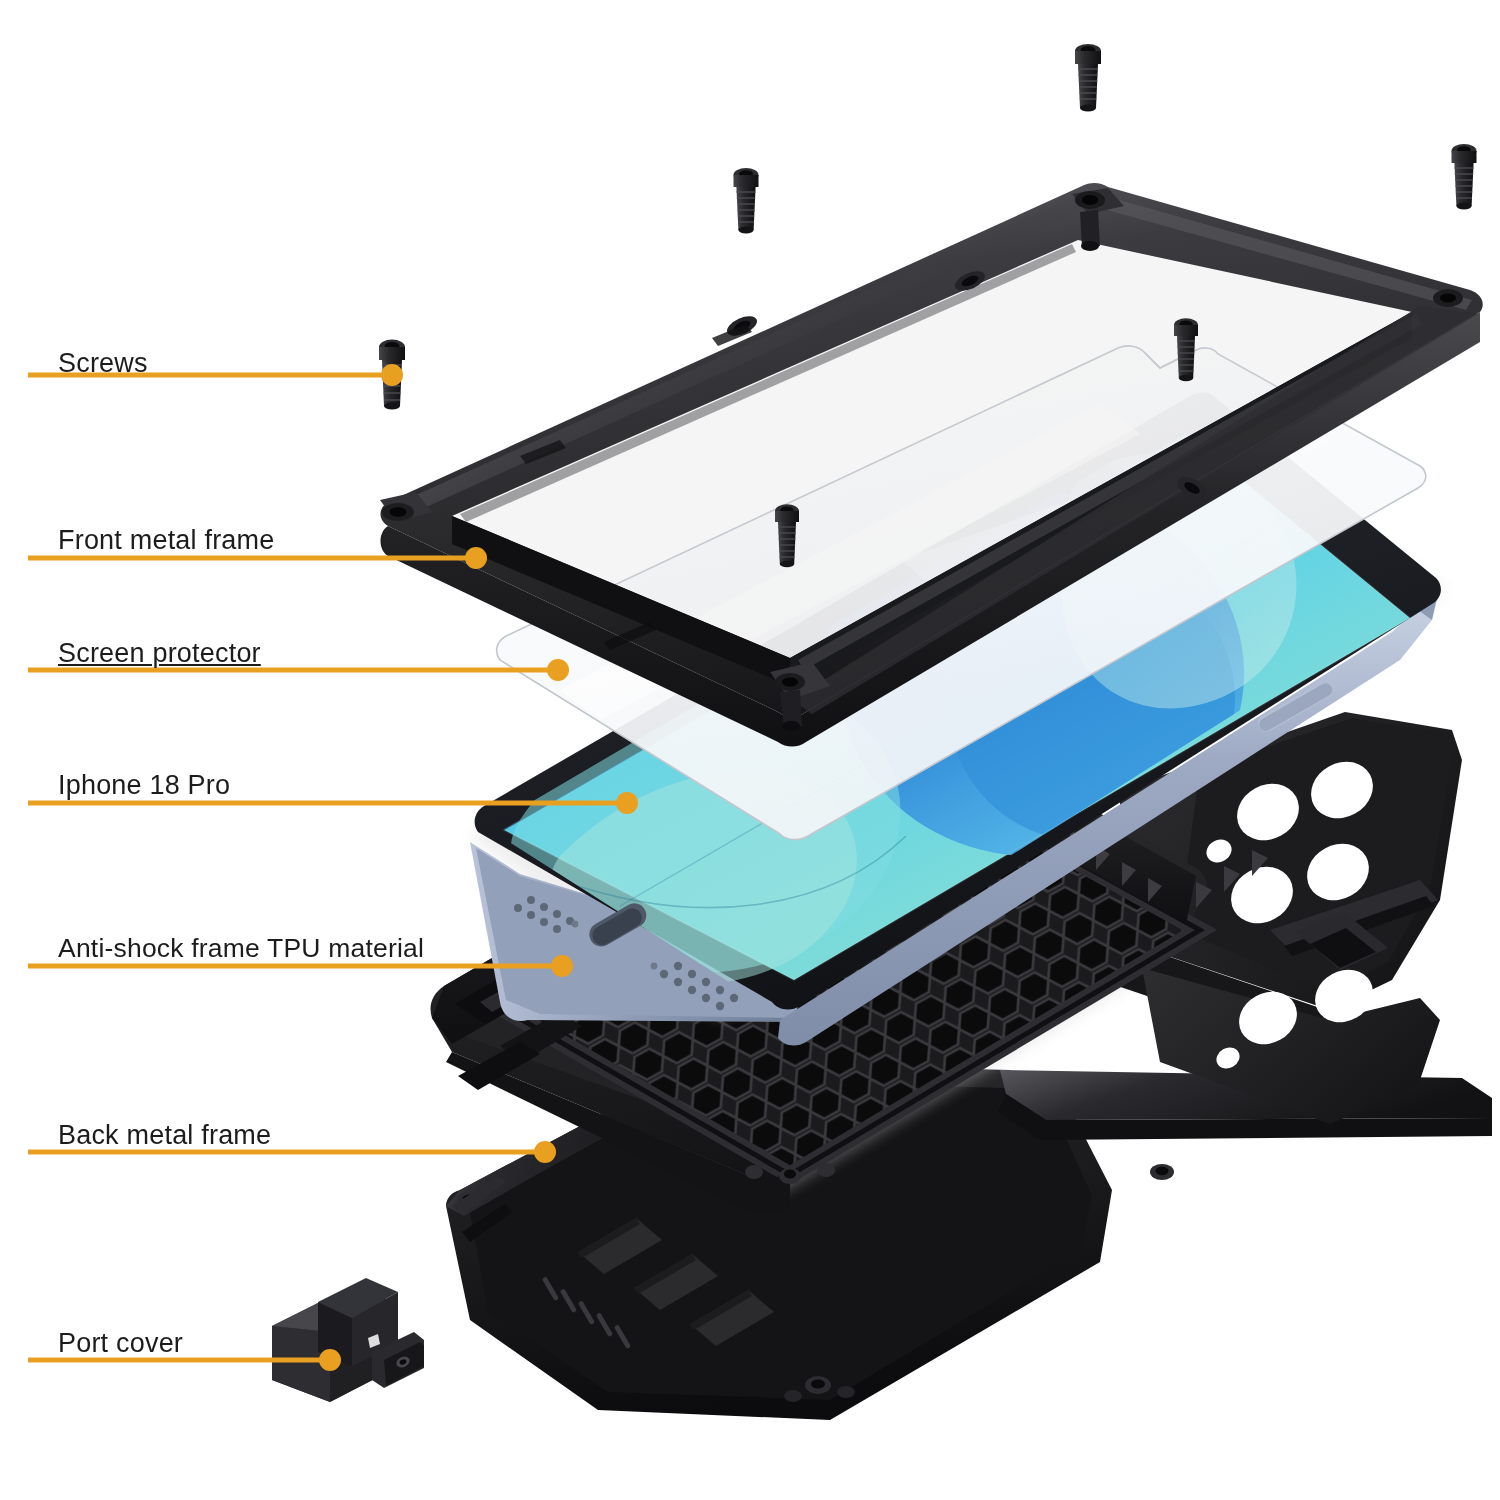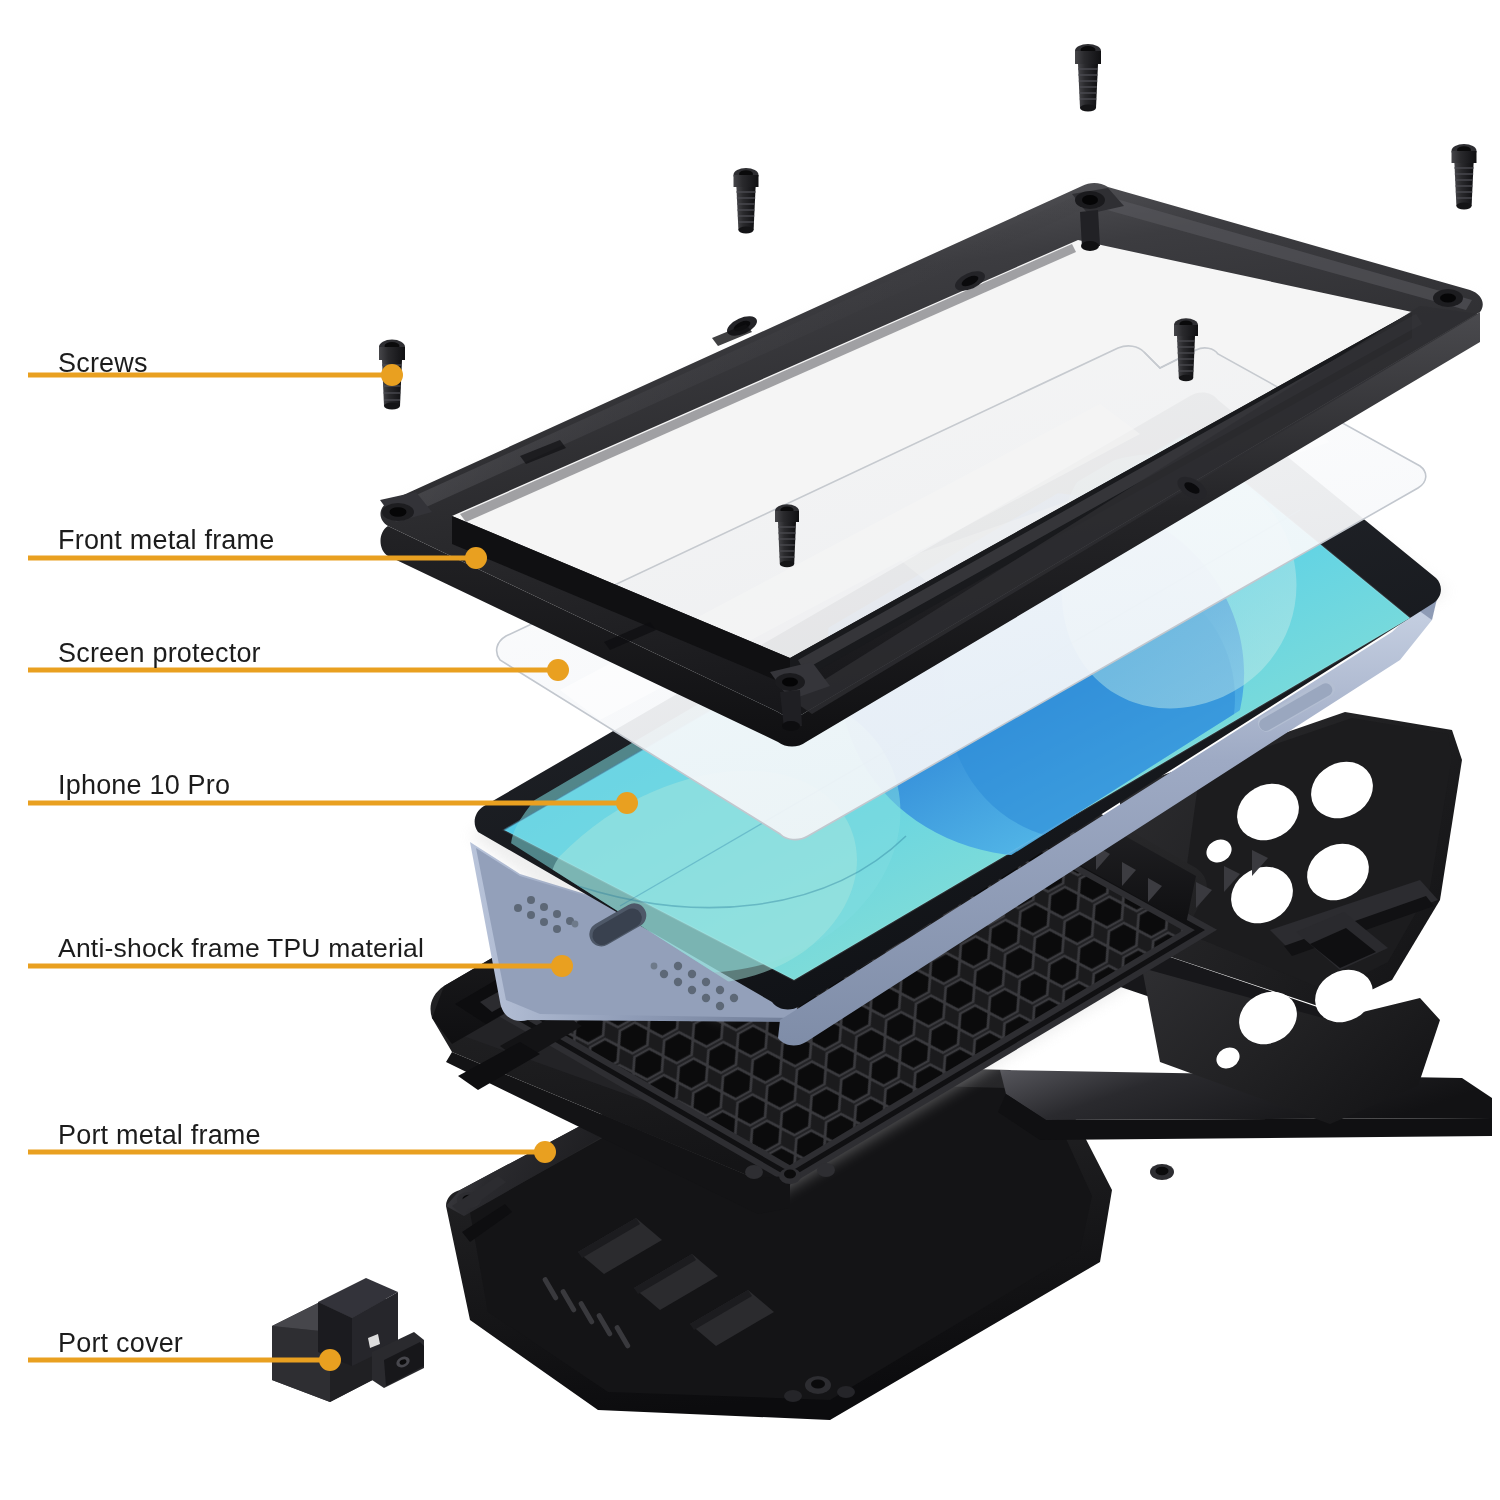--- a/index.html
+++ b/index.html
@@ -649,23 +649,23 @@
         <circle cx="545" cy="1152" r="11" fill="#e9a020"></circle>
         <line x1="28" y1="1360" x2="330" y2="1360" stroke="#e9a020" stroke-width="5"></line>
         <circle cx="330" cy="1360" r="11" fill="#e9a020"></circle>
       </g>
   </svg>
 
   <div class="callout" style="top: 350px; left: 58px; color: rgb(28, 28, 28);">Screws</div>
 
   <div class="callout" style="top: 527px; left: 58px; color: rgb(28, 28, 28); text-align: right;">Front metal frame</div>
 
-  <div class="callout" style="top: 640px; left: 58px; color: rgb(28, 28, 28);">Screen protector</div>
-
-  <div class="callout" style="top: 772px; left: 58px; color: rgb(28, 28, 28);">Iphone 10 Pro</div>
+  <div class="callout" style="top: 640px; left: 58px; color: rgb(28, 28, 28); text-decoration: underline;">Screen protector</div>
+
+  <div class="callout" style="top: 772px; left: 58px; color: rgb(28, 28, 28);">Iphone 18 Pro</div>
 
   <div class="callout lo" style="top: 935px; left: 58px; color: rgb(28, 28, 28);">Anti-shock frame TPU material</div>
 
-  <div class="callout" style="top: 1122px; left: 58px; color: rgb(28, 28, 28);">Port metal frame</div>
+  <div class="callout" style="top: 1122px; left: 58px; color: rgb(28, 28, 28);">Back metal frame</div>
 
   <div class="callout" style="top: 1330px; left: 58px; color: rgb(28, 28, 28); text-align: right;">Port cover</div>
 
 </div>
 
 </body></html>

